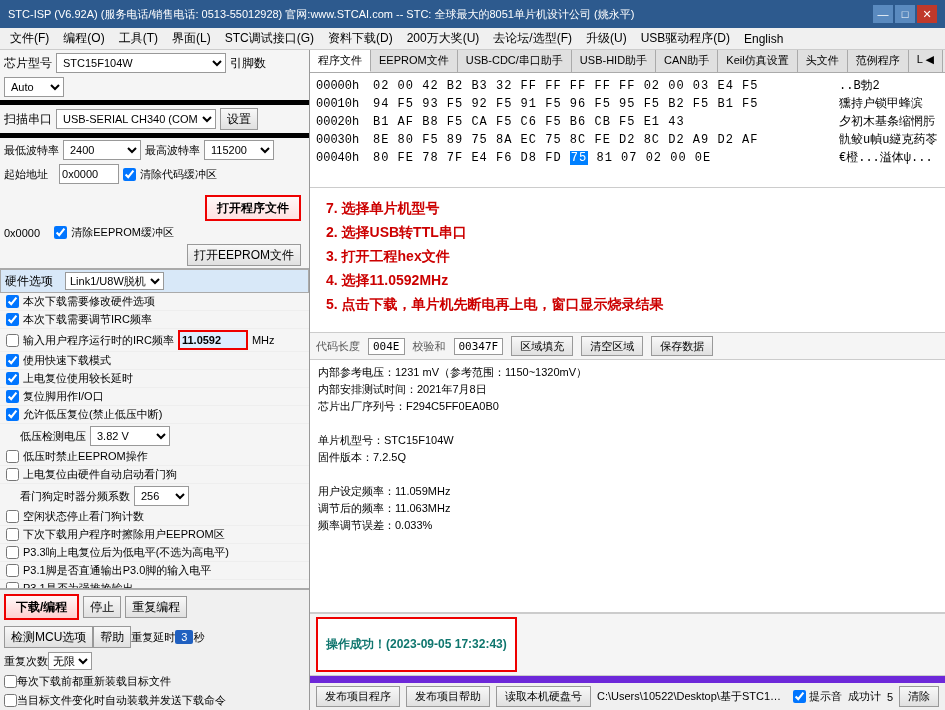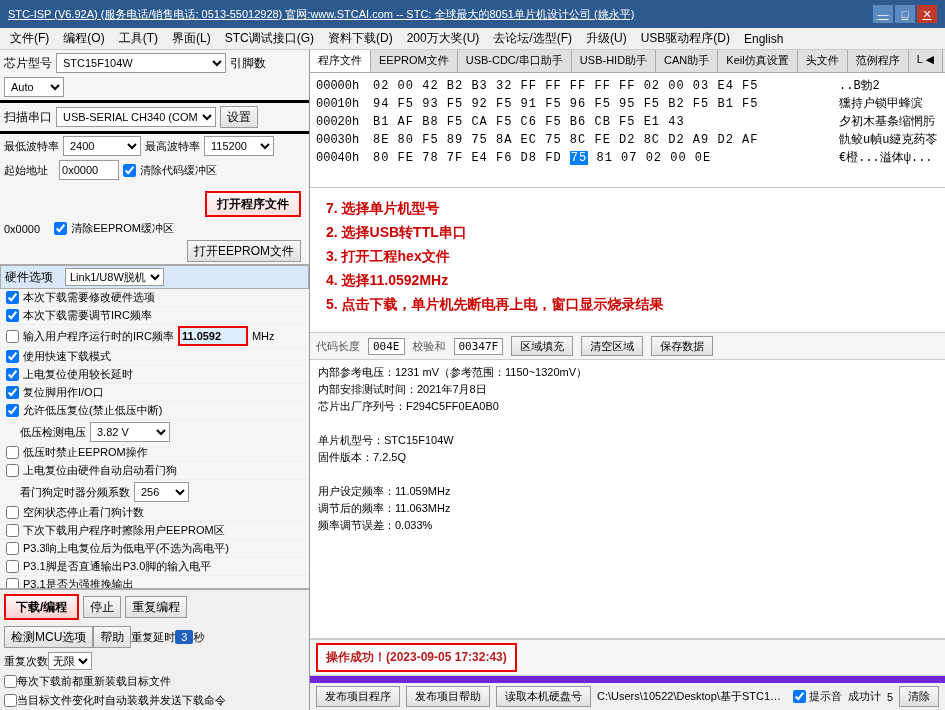--- a/index.html
+++ b/index.html
@@ -16,21 +16,20 @@
     
     .title-bar {
       background: #2d5a8e;
       color: #fff;
       height: 28px;
       display: flex;
       align-items: center;
       padding: 0 8px;
       font-size: 12px;
       user-select: none;
-      text-decoration: underline;
     }
     .title-bar .title-text { flex: 1; font-size: 11px; }
     .title-bar .win-btns { display: flex; gap: 2px; }
     .win-btn {
       width: 20px; height: 18px;
       background: #5a8abf;
       border: none;
       color: #fff;
       font-size: 11px;
       cursor: pointer;
@@ -79,21 +78,21 @@
       background: #fff;
       overflow: hidden;
     }
 
     
     .lp-row {
       display: flex;
       align-items: center;
       padding: 3px 4px;
       gap: 4px;
-      border-bottom: 3px solid #000000;
+      border-bottom: 5px solid #000000;
       flex-wrap: wrap;
     }
     .lp-label { white-space: nowrap; font-size: 12px; }
     .lp-select {
       border: 1px solid #999;
       background: #fff;
       font-size: 11px;
       height: 20px;
       padding: 0 2px;
       cursor: pointer;
@@ -292,23 +291,23 @@
       display: flex;
       align-items: center;
       padding: 3px 6px;
       background: #f5f5f5;
       border-top: 1px solid #ccc;
       border-bottom: 1px solid #ccc;
       flex-shrink: 0;
     }
     .success-badge {
       border: 2px solid #e00;
-      color: #b91c1c;
-      font-size: 12px;
-      padding: 4px 8px;
+      color: #0f766e;
+      font-size: 12px;
+      padding: 17px 8px;
       background: #fff;
       font-weight: bold;
     }
 
     
     .filepath-bar {
       display: flex;
       align-items: center;
       padding: 3px 6px;
       gap: 6px;

